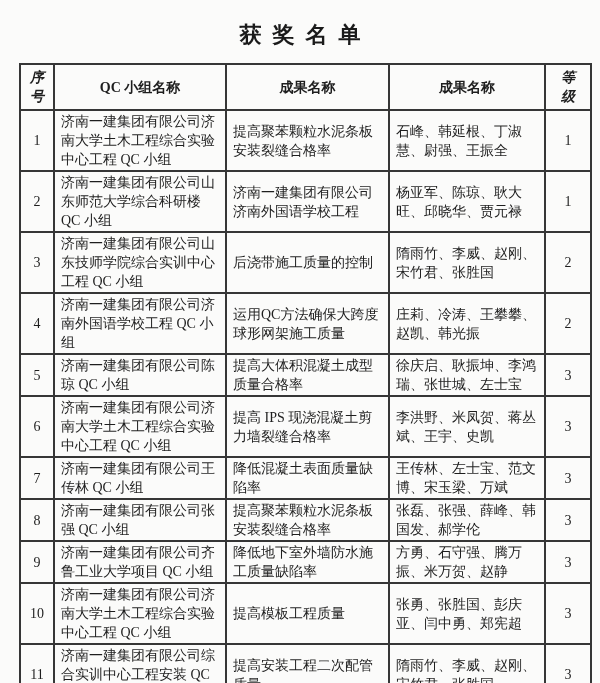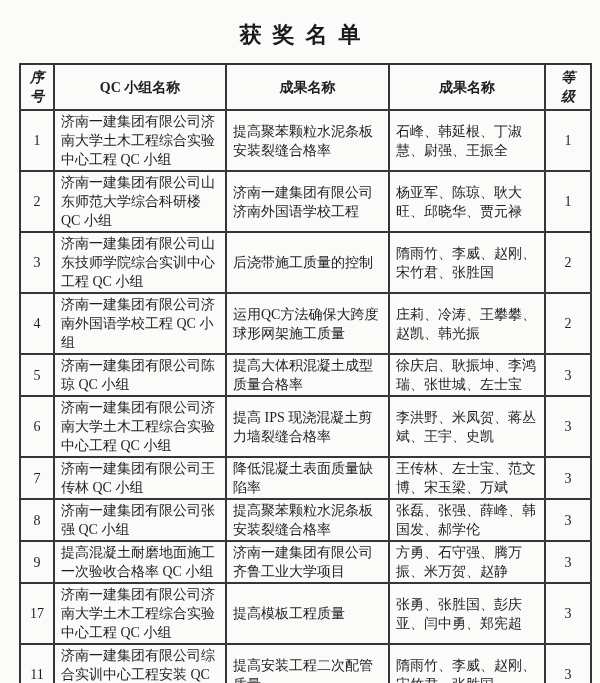--- a/index.html
+++ b/index.html
@@ -152,27 +152,27 @@
   </tr>
         <tr>
     <td class="c-num">8</td>
     <td class="c-group">济南一建集团有限公司张强 QC 小组</td>
     <td class="c-result">提高聚苯颗粒水泥条板安装裂缝合格率</td>
     <td class="c-people">张磊、张强、薛峰、韩国发、郝学伦</td>
     <td class="c-grade">3</td>
   </tr>
         <tr>
     <td class="c-num">9</td>
-    <td class="c-group">提高混凝土耐磨地面施工一次验收合格率 QC 小组</td>
-    <td class="c-result">济南一建集团有限公司齐鲁工业大学项目</td>
+    <td class="c-group">济南一建集团有限公司齐鲁工业大学项目 QC 小组</td>
+    <td class="c-result">降低地下室外墙防水施工质量缺陷率</td>
     <td class="c-people">方勇、石守强、腾万振、米万贺、赵静</td>
     <td class="c-grade">3</td>
   </tr>
         <tr>
-    <td class="c-num">17</td>
+    <td class="c-num">10</td>
     <td class="c-group">济南一建集团有限公司济南大学土木工程综合实验中心工程 QC 小组</td>
     <td class="c-result">提高模板工程质量</td>
     <td class="c-people">张勇、张胜国、彭庆亚、闫中勇、郑宪超</td>
     <td class="c-grade">3</td>
   </tr>
         <tr>
     <td class="c-num">11</td>
     <td class="c-group">济南一建集团有限公司综合实训中心工程安装 QC 小组</td>
     <td class="c-result">提高安装工程二次配管质量</td>
     <td class="c-people">隋雨竹、李威、赵刚、宋竹君、张胜国</td>

